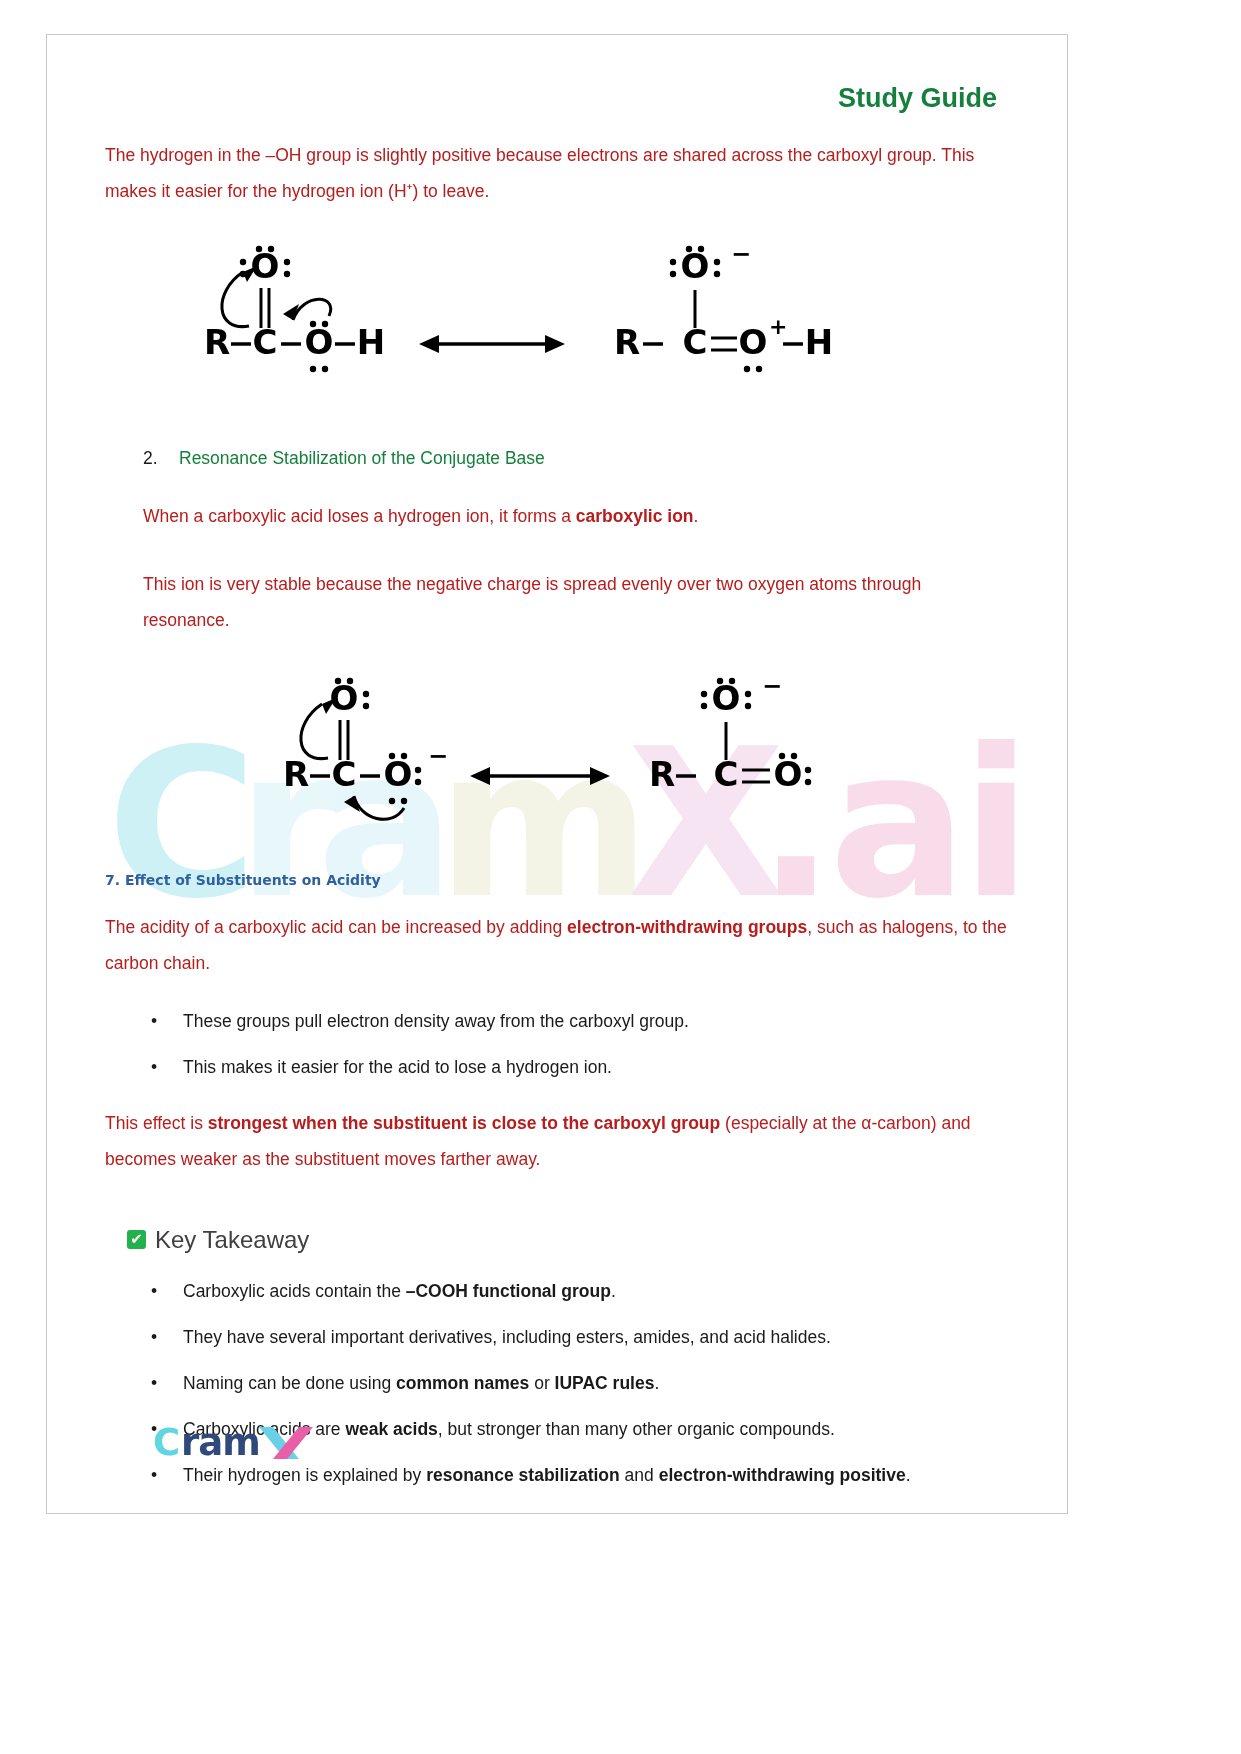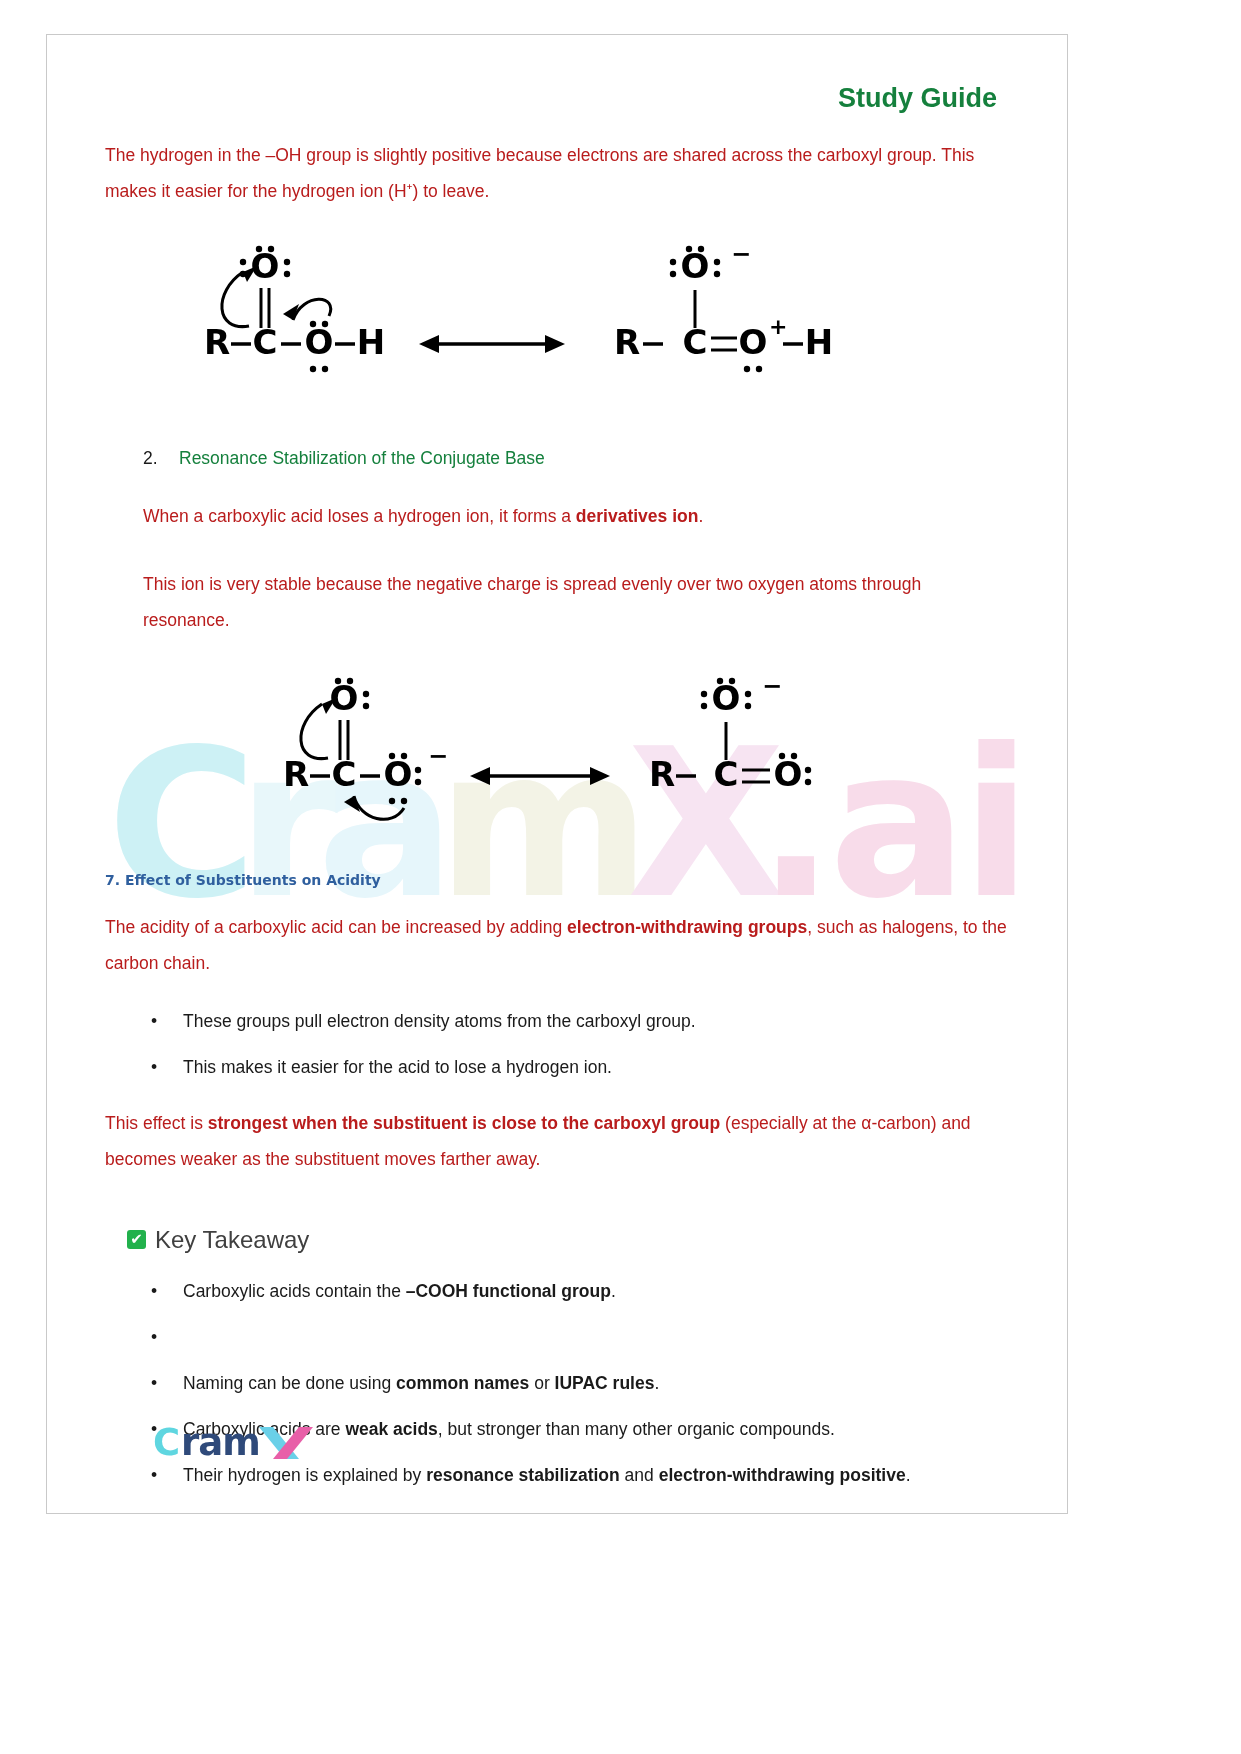--- a/index.html
+++ b/index.html
@@ -256,21 +256,21 @@
     </div>
 
     <div class="spacer-lg"></div>
 
     <div class="numbered" style="margin-top:32px;">
       <span class="num">2.</span>
       <span class="htext">Resonance Stabilization of the Conjugate Base</span>
     </div>
 
     <p class="para indent" style="margin-top:30px;">
-      <span>When a carboxylic acid loses a hydrogen ion, it forms a </span><span class="b">derivatives ion</span><span>.</span>
+      <span>When a carboxylic acid loses a hydrogen ion, it forms a </span><span class="b">carboxylic ion</span><span>.</span>
     </p>
 
     <p class="para indent" style="margin-top:32px;">
       <span>This ion is very stable because the negative charge is spread evenly over two oxygen atoms through resonance.</span>
     </p>
 
     <div class="chem-wrap" style="margin-top:30px;">
       <svg width="650" height="160" viewBox="0 0 650 160" aria-hidden="true">
         <g font-family="DejaVu Sans, sans-serif" font-size="34" font-weight="600" fill="#000">
 
@@ -333,21 +333,21 @@
 
     <h2 class="sec-heading" style="margin-top:44px;">7. Effect of Substituents on Acidity</h2>
 
     <p class="para" style="margin-top:22px;">
       <span>The acidity of a carboxylic acid can be increased by adding </span><span class="b">electron-withdrawing groups</span><span>, such as halogens, to the carbon chain.</span>
     </p>
 
     <ul class="bullets" style="margin-top:16px;">
       <li>
         <span class="dot">•</span>
-        <span>These groups pull electron density atoms from the carboxyl group.</span>
+        <span>These groups pull electron density away from the carboxyl group.</span>
       </li>
       <li>
         <span class="dot">•</span>
         <span>This makes it easier for the acid to lose a hydrogen ion.</span>
       </li>
     </ul>
 
     <p class="para" style="margin-top:16px;">
       <span>This effect is </span><span class="b">strongest when the substituent is close to the carboxyl group</span><span> (especially at the α-carbon) and becomes weaker as the substituent moves farther away.</span>
     </p>
@@ -357,20 +357,21 @@
       <span class="takeaway-label">Key Takeaway</span>
     </div>
 
     <ul class="bullets" style="margin-top:14px;">
       <li>
         <span class="dot">•</span>
         <span><span>Carboxylic acids contain the </span><span class="b">–COOH functional group</span><span>.</span></span>
       </li>
       <li>
         <span class="dot">•</span>
+        <span><span>They have several important derivatives, including esters, amides, and acid halides.</span></span>
       </li>
       <li>
         <span class="dot">•</span>
         <span><span>Naming can be done using </span><span class="b">common names</span><span> or </span><span class="b">IUPAC rules</span><span>.</span></span>
       </li>
       <li>
         <span class="dot">•</span>
         <span><span>Carboxylic acids are </span><span class="b">weak acids</span><span>, but stronger than many other organic compounds.</span></span>
       </li>
       <li>

